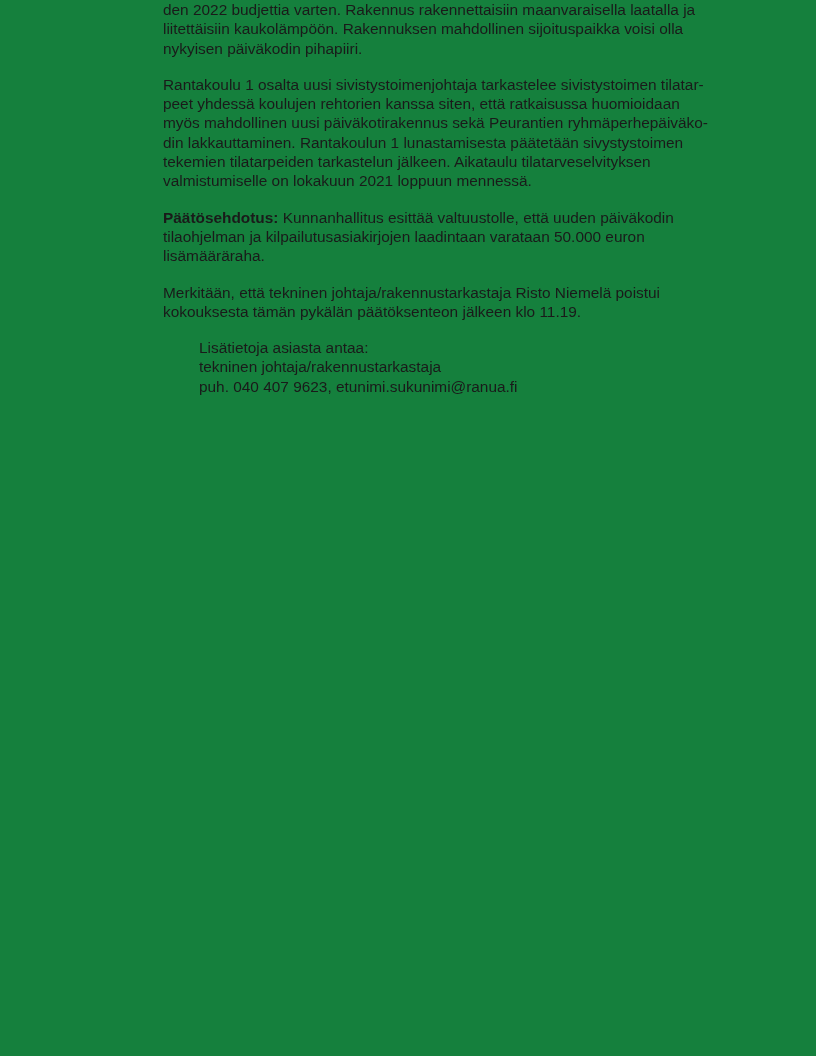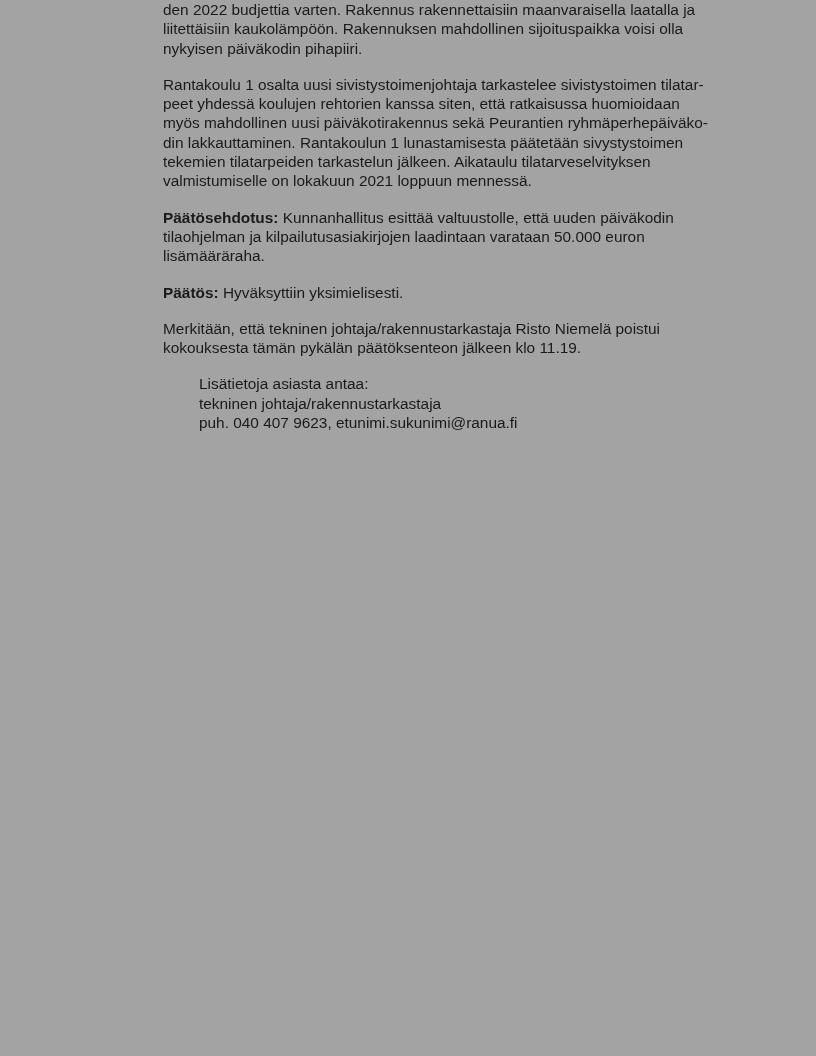--- a/index.html
+++ b/index.html
@@ -4,21 +4,21 @@
 <style>
   html, body {
     margin: 0;
     padding: 0;
     background: #ffffff;
   }
   .page {
     position: relative;
     width: 816px;
     height: 1056px;
-    background: #a3a3a3;
+    background: #15803d;
     overflow: hidden;
     font-family: "Liberation Sans", "DejaVu Sans", sans-serif;
   }
   .doc-text {
     position: absolute;
     left: 163px;
     top: 0px;
     width: 600px;
     color: #1a1a1a;
     font-size: 15.4px;
@@ -46,20 +46,19 @@
 nykyisen päiväkodin pihapiiri.</p>
     <p>Rantakoulu 1 osalta uusi sivistystoimenjohtaja tarkastelee sivistystoimen tilatar-
 peet yhdessä koulujen rehtorien kanssa siten, että ratkaisussa huomioidaan
 myös mahdollinen uusi päiväkotirakennus sekä Peurantien ryhmäperhepäiväko-
 din lakkauttaminen. Rantakoulun 1 lunastamisesta päätetään sivystystoimen
 tekemien tilatarpeiden tarkastelun jälkeen. Aikataulu tilatarveselvityksen
 valmistumiselle on lokakuun 2021 loppuun mennessä.</p>
     <p><span class="lead-label">Päätösehdotus:</span><span> Kunnanhallitus esittää valtuustolle, että uuden päiväkodin
 tilaohjelman ja kilpailutusasiakirjojen laadintaan varataan 50.000 euron
 lisämääräraha.</span></p>
-    <p><span class="lead-label">Päätös:</span><span> Hyväksyttiin yksimielisesti.</span></p>
     <p>Merkitään, että tekninen johtaja/rakennustarkastaja Risto Niemelä poistui
 kokouksesta tämän pykälän päätöksenteon jälkeen klo 11.19.</p>
     <p>Lisätietoja asiasta antaa:
 tekninen johtaja/rakennustarkastaja
 puh. 040 407 9623, etunimi.sukunimi@ranua.fi</p>
   </div>
 </div>
 
 </body></html>

